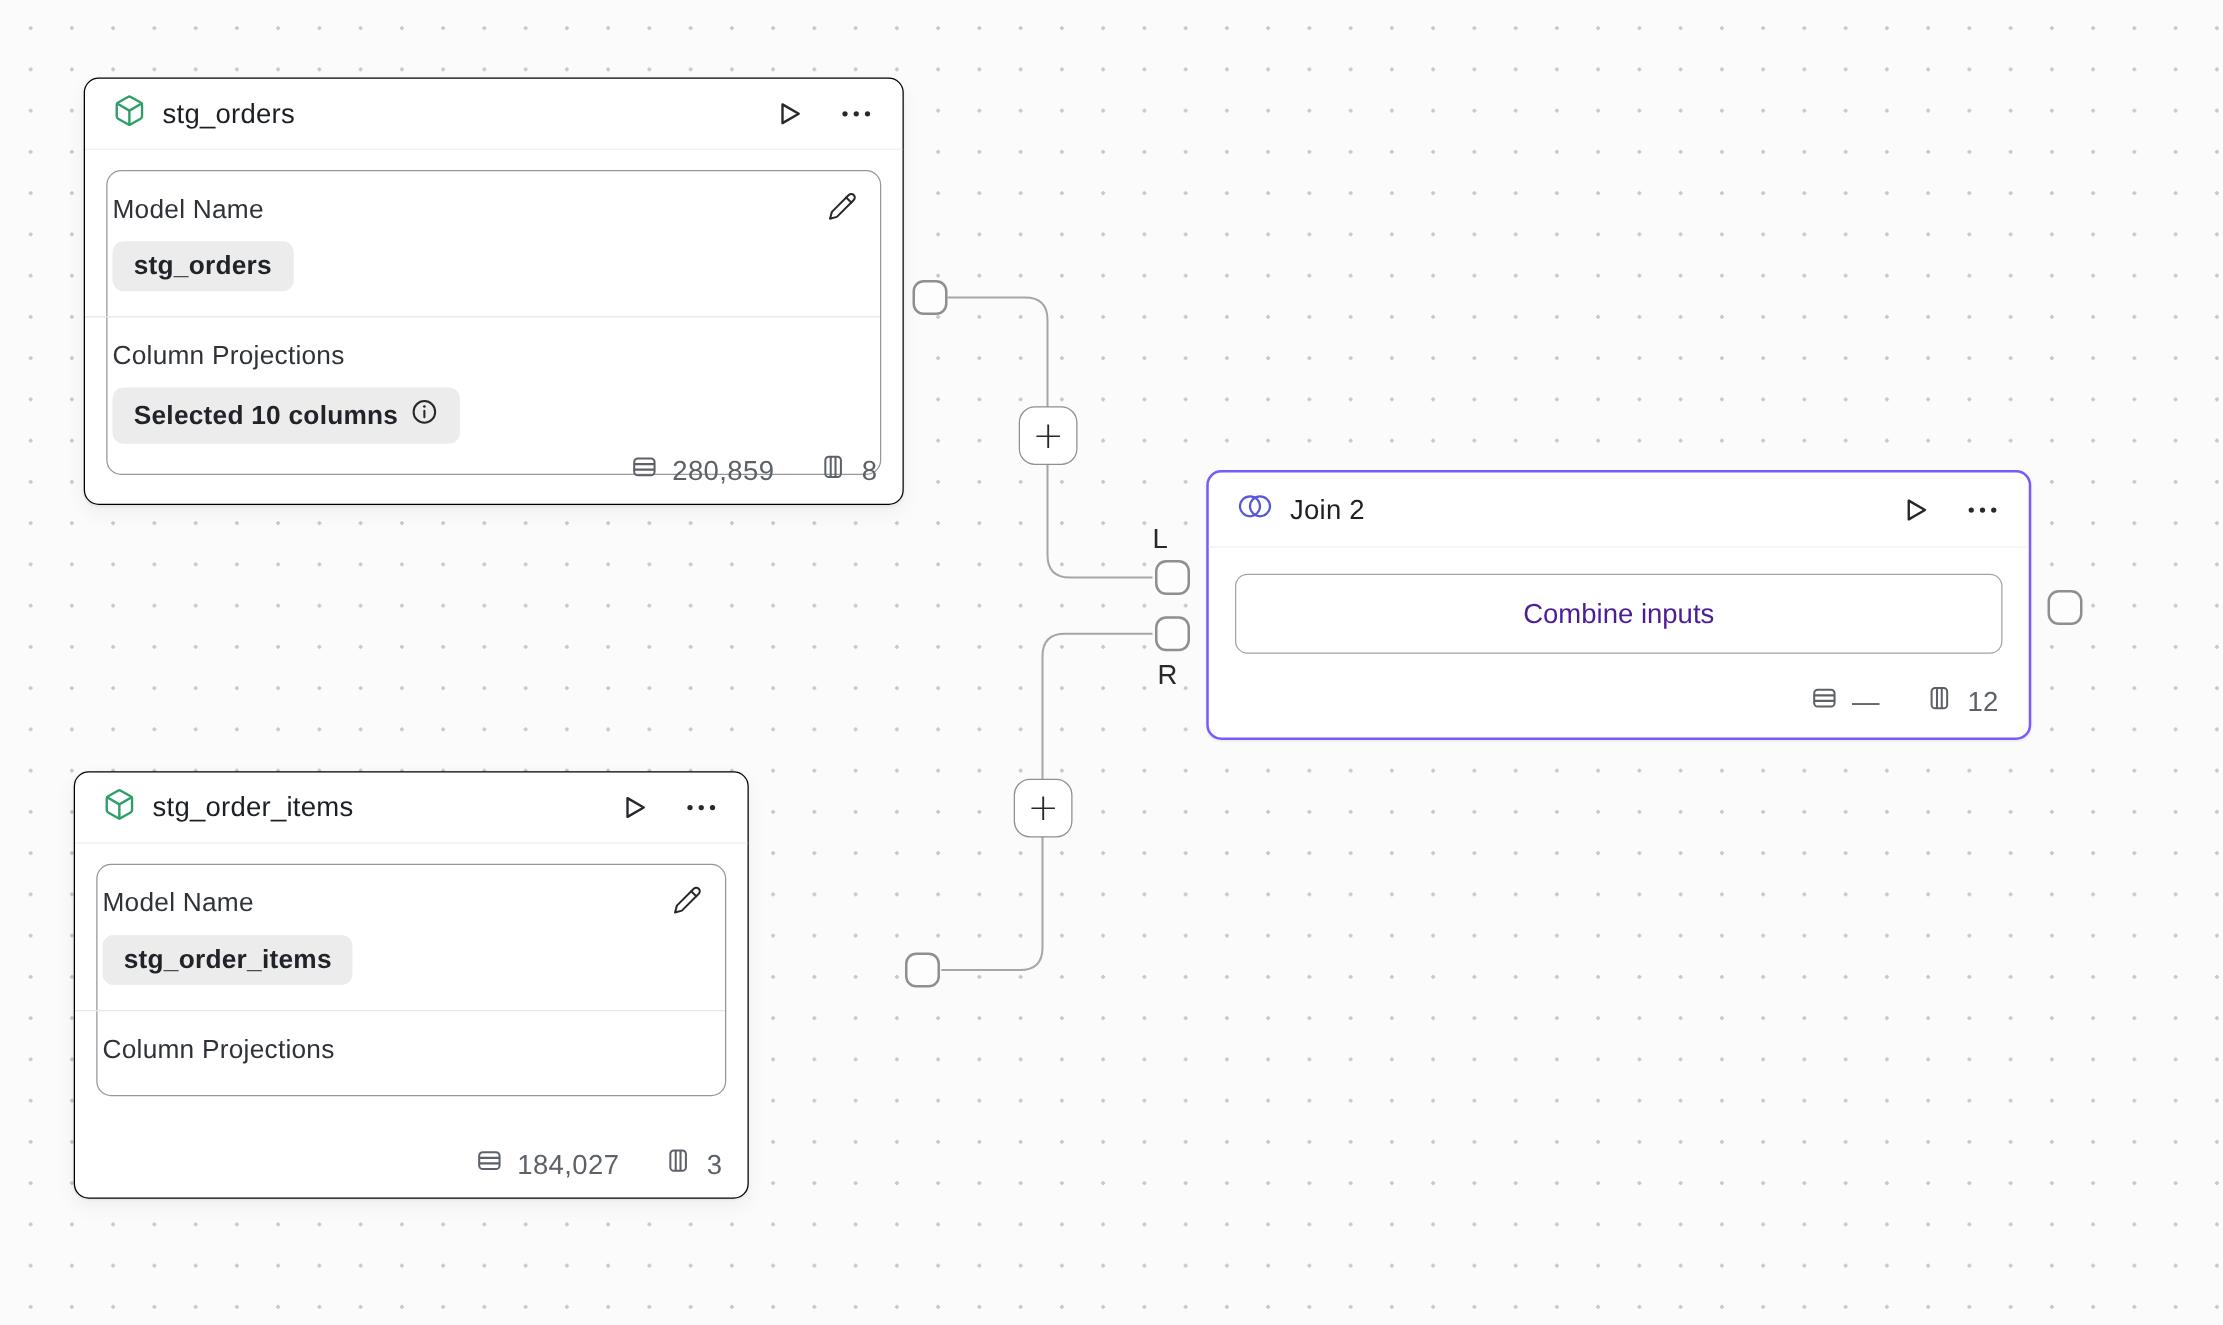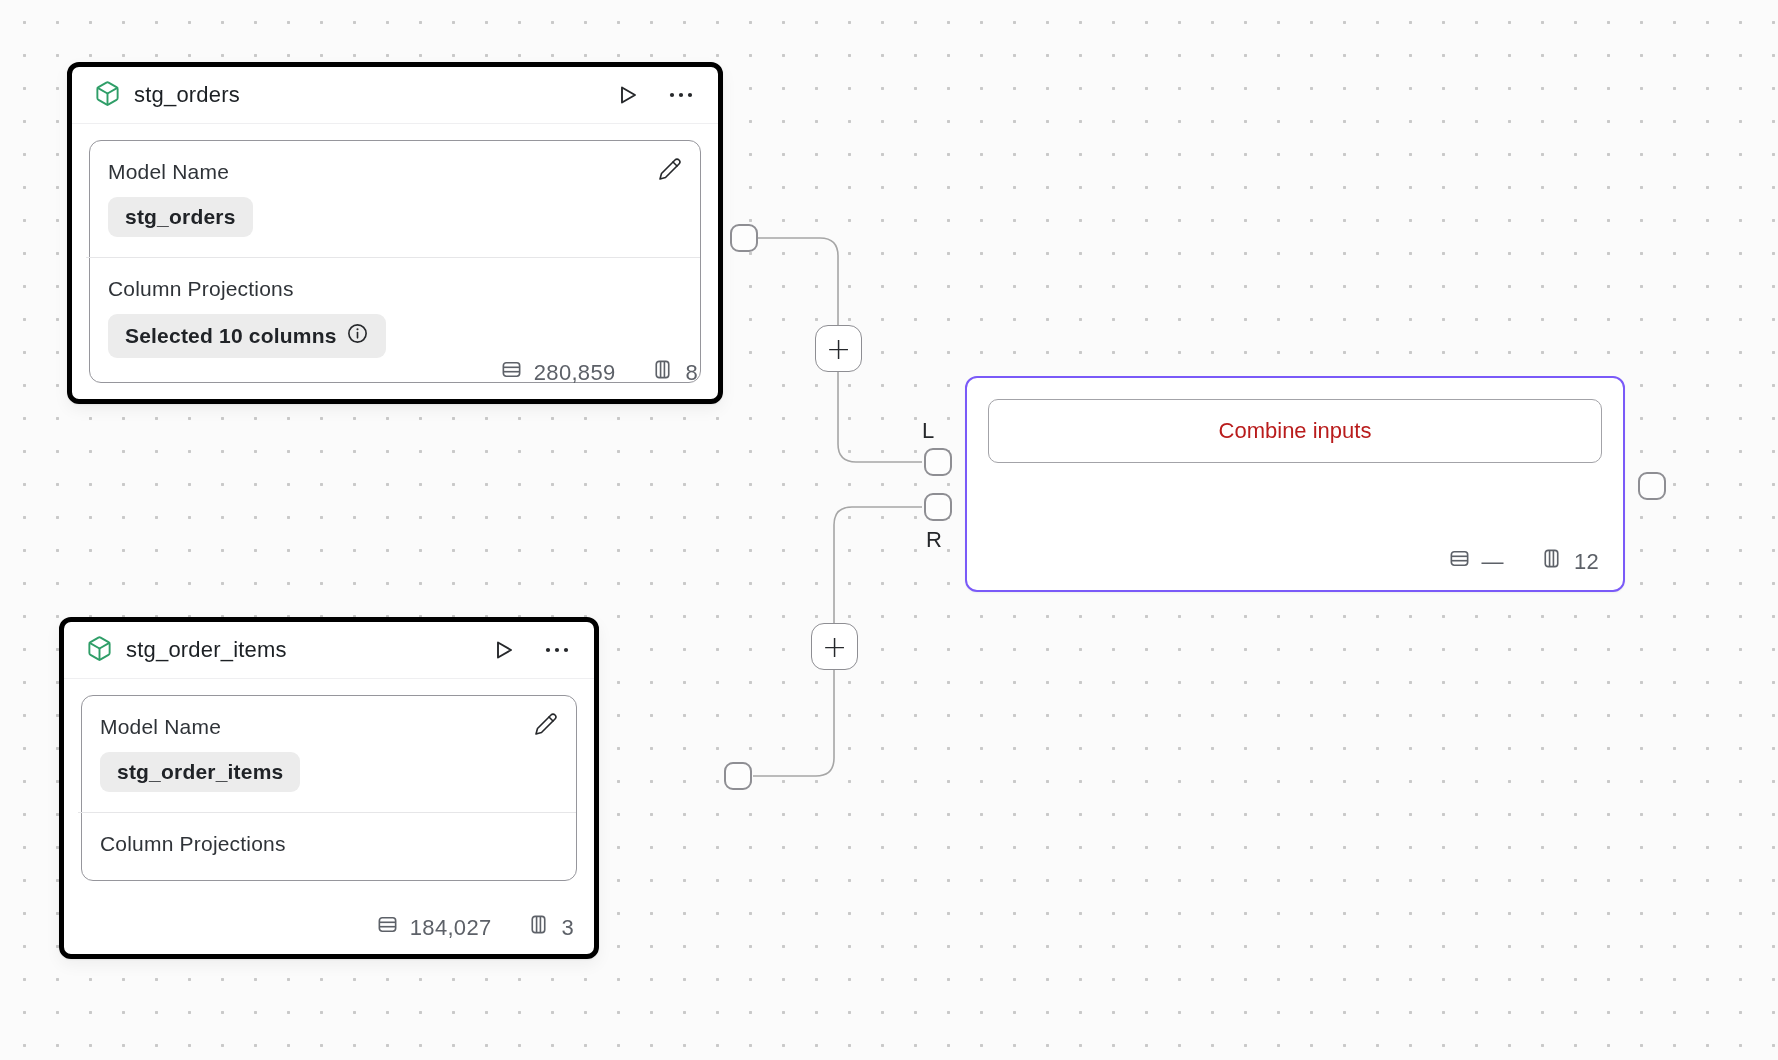--- a/index.html
+++ b/index.html
@@ -15,40 +15,40 @@
   }
   .canvas { position:absolute; inset:0; }
 
   
   svg.edges { position:absolute; inset:0; width:1778px; height:1060px; }
   svg.edges path { fill:none; stroke:#a6a6a6; stroke-width:1.6; }
 
   
   .node {
     position:absolute; background:#fff; border-radius:12px;
-    border:5px solid #000000;
+    border:1px solid #000000;
     box-shadow:0 1px 2px rgba(0,0,0,.06), 0 6px 16px rgba(0,0,0,.05);
   }
   .node.selected { border:2px solid #7a5af8; box-shadow:0 1px 2px rgba(0,0,0,.05); }
 
   .node-header {
     display:flex; align-items:center; gap:13px;
     padding:0 24px 0 22px; height:57px;
     border-bottom:1px solid #efeff1;
   }
   .node.selected .node-header { height:60px; }
   .node-title { font-size:22px; font-weight:500; color:#1c2024; flex:1 1 auto; letter-spacing:.2px; }
   .header-actions { display:flex; align-items:center; gap:28px; }
   .icon-btn { background:none; border:none; cursor:pointer; display:flex; align-items:center; padding:0; }
 
   
   .inner-card {
     position:relative; margin:16px 17px 0 17px;
     border:1.5px solid #96969c; border-radius:12px;
-    padding:19px 22px 24px 18px;
+    padding:19px 22px 24px 4px;
   }
   .field-label { font-size:21px; color:#2f3338; font-weight:400; letter-spacing:.2px; }
   .chip {
     display:inline-flex; align-items:center; gap:9px;
     background:#ececec; border-radius:9px;
     padding:8px 17px; margin-top:13px;
     font-size:21px; font-weight:600; color:#202327; letter-spacing:.2px;
   }
   .card-divider { height:1px; background:#e6e6e8; margin:20px -22px 19px -22px; }
   .pencil { position:absolute; top:16px; right:18px; }
@@ -59,21 +59,21 @@
     display:flex; align-items:center; gap:11px;
     color:#5d6168; font-size:22px;justify-content:space-between;
   }
   .stat-gap { width:14px; }
   .stat-num { color:#5d6168; letter-spacing:.3px; }
 
   
   .combine-btn {
     display:block; width:calc(100% - 42px); margin:21px auto 0 auto;
     height:64px; background:#fff; border:1.5px solid #a3a3a8; border-radius:10px;
-    font-family:inherit; font-size:22px; font-weight:500; color:#b91c1c; cursor:pointer;
+    font-family:inherit; font-size:22px; font-weight:500; color:#4c1d95; cursor:pointer;
   }
 
   
   .port {
     position:absolute; width:28px; height:28px;
     background:#fdfdfd; border:2px solid #8e8e93; border-radius:9px;
   }
   .plus-btn {
     position:absolute; width:47px; height:47px;
     background:#fff; border:1.6px solid #8e8e93; border-radius:13px;
@@ -221,20 +221,43 @@
             <rect x="5.5" y="3.5" width="13" height="17" rx="3"></rect>
             <line x1="10" y1="3.5" x2="10" y2="20.5"></line>
             <line x1="14" y1="3.5" x2="14" y2="20.5"></line>
           </svg>
       </span>
       <span class="stat-num">3</span>
     </div>
   </div>
 
   <div class="node selected" style="left:965px; top:376px; width:660px; height:216px;">
+    <div class="node-header">
+      <span>
+        <svg width="30" height="26" viewBox="0 0 30 24" fill="none" stroke="#5757d9" stroke-width="1.8">
+          <circle cx="11" cy="12" r="8"></circle>
+            <circle cx="19" cy="12" r="8"></circle>
+        </svg>
+      </span>
+      <span class="node-title">Join 2</span>
+      <span class="header-actions">
+        <button class="icon-btn">
+          <svg width="24" height="24" viewBox="0 0 24 24" fill="none" stroke="#26282b" stroke-width="1.9" stroke-linejoin="round">
+              <path d="M6 4.5 L19 12 L6 19.5 Z"></path>
+            </svg>
+        </button>
+        <button class="icon-btn">
+          <svg width="26" height="8" viewBox="0 0 26 8">
+              <circle cx="4" cy="4" r="2.1" fill="#26282b"></circle>
+              <circle cx="13" cy="4" r="2.1" fill="#26282b"></circle>
+              <circle cx="22" cy="4" r="2.1" fill="#26282b"></circle>
+            </svg>
+        </button>
+      </span>
+    </div>
 
     <button class="combine-btn">Combine inputs</button>
 
     <div class="node-footer" style="right:24px; bottom:14px;">
       <span>
         <svg width="23" height="23" viewBox="0 0 24 24" fill="none" stroke="#5d6168" stroke-width="1.7">
             <rect x="3.5" y="5" width="17" height="14" rx="3"></rect>
             <line x1="3.5" y1="9.7" x2="20.5" y2="9.7"></line>
             <line x1="3.5" y1="14.3" x2="20.5" y2="14.3"></line>
           </svg>

